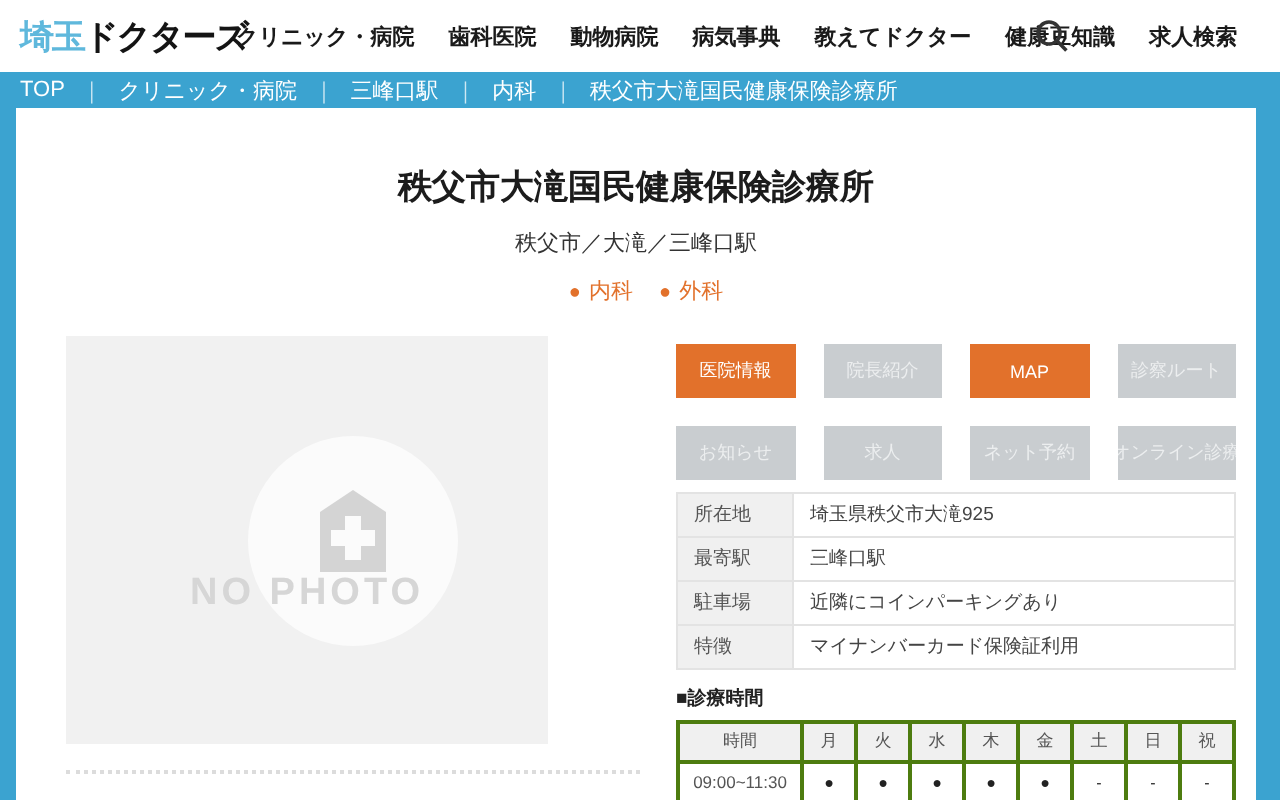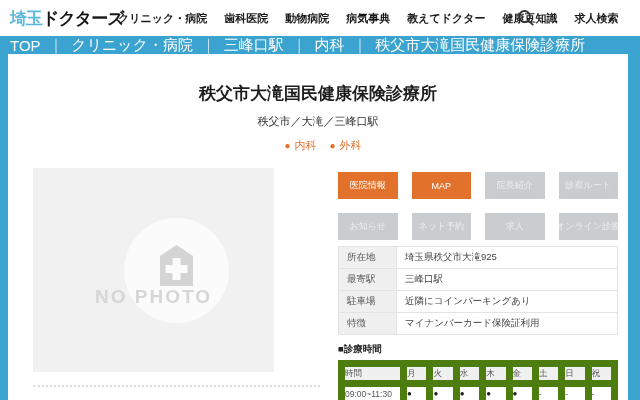--- a/index.html
+++ b/index.html
@@ -12,21 +12,21 @@
     letter-spacing:-1px; white-space:nowrap; cursor:pointer; }
   .logo .lb { color:#5fb8dc; }
   .logo .db { color:#141414; }
   .nav { position:absolute; left:118px; top:0; height:36px; display:flex; align-items:center; gap:17px; }
   .nav span { font-size:11px; font-weight:bold; color:#1a1a1a; white-space:nowrap; cursor:pointer; }
   .search-btn { position:absolute; right:13px; top:9px; width:18px; height:18px; cursor:pointer; }
 
   
   .breadcrumb { position:absolute; left:0; top:36px; width:640px; height:18px; background:#3ba3d0;
     display:flex; align-items:center; padding-left:10px; gap:8px; }
-  .breadcrumb span { font-size:15px; color:#fff; white-space:nowrap; }
+  .breadcrumb span { font-size:11px; color:#fff; white-space:nowrap; }
   .breadcrumb .sep { opacity:.75; }
   .bc-link { cursor:pointer; }
 
   
   .page-bg { position:absolute; left:0; top:54px; width:640px; height:346px; background:#3ba3d0; }
   .card { position:absolute; left:8px; top:0; width:620px; height:346px; background:#fff; overflow:hidden; }
 
   .title { margin-top:28px; text-align:center; font-size:17px; font-weight:bold; color:#1c1c1c; }
   .area  { margin-top:9px; text-align:center; font-size:11px; color:#333; }
   .depts { margin-top:9px; text-align:center; font-size:11px; color:#e2712b; }
@@ -53,21 +53,21 @@
 
   
   .info-table { margin-top:6px; width:280px; border-collapse:collapse; table-layout:fixed; }
   .info-table td { border:1px solid #e3e3e3; font-size:9.5px; color:#444; padding:4px 8px; }
   .info-table td.lbl { width:58px; background:#f0f0f0; color:#555; }
   .info-table td.phone { font-size:15px; font-weight:bold; color:#2c9fd4; padding:5px 8px; cursor:pointer; }
 
   
   .sched-title { margin-top:8px; font-size:9.5px; font-weight:bold; color:#222; }
   .sched-table { margin-top:4px; width:280px; border-collapse:collapse; table-layout:fixed; }
-  .sched-table td { border:7px solid #4d7c0f; font-size:8.5px; color:#555; 
+  .sched-table td { border:2px solid #4d7c0f; font-size:8.5px; color:#555; text-align:center;
     height:20px; padding:0; white-space:nowrap; overflow:hidden; }
   .sched-table .hdr td { background:#f0f0f0; }
   .sched-table td.time { width:62px; }
   .sched-table .mark { color:#222; font-size:8px; }
 </style>
 </head>
 <body>
 
 <div class="header">
   <div class="logo">
@@ -125,26 +125,26 @@
           </div>
           <div class="no-photo-text">NO PHOTO</div>
         </div>
         <div class="dots-sep"></div>
       </div>
 
       <div class="right-col">
 
         <div class="tabs">
           <div class="tab active">医院情報</div>
+          <div class="tab idle">院長紹介</div>
           <div class="tab active">MAP</div>
-          <div class="tab idle">院長紹介</div>
           <div class="tab idle">診察ルート</div>
           <div class="tab idle">お知らせ</div>
+          <div class="tab idle">求人</div>
           <div class="tab idle">ネット予約</div>
-          <div class="tab idle">求人</div>
           <div class="tab idle">オンライン診療</div>
         </div>
 
         <table class="info-table">
           <tbody>
             <tr>
               <td class="lbl">所在地</td>
               <td>埼玉県秩父市大滝925</td>
             </tr>
             <tr>

